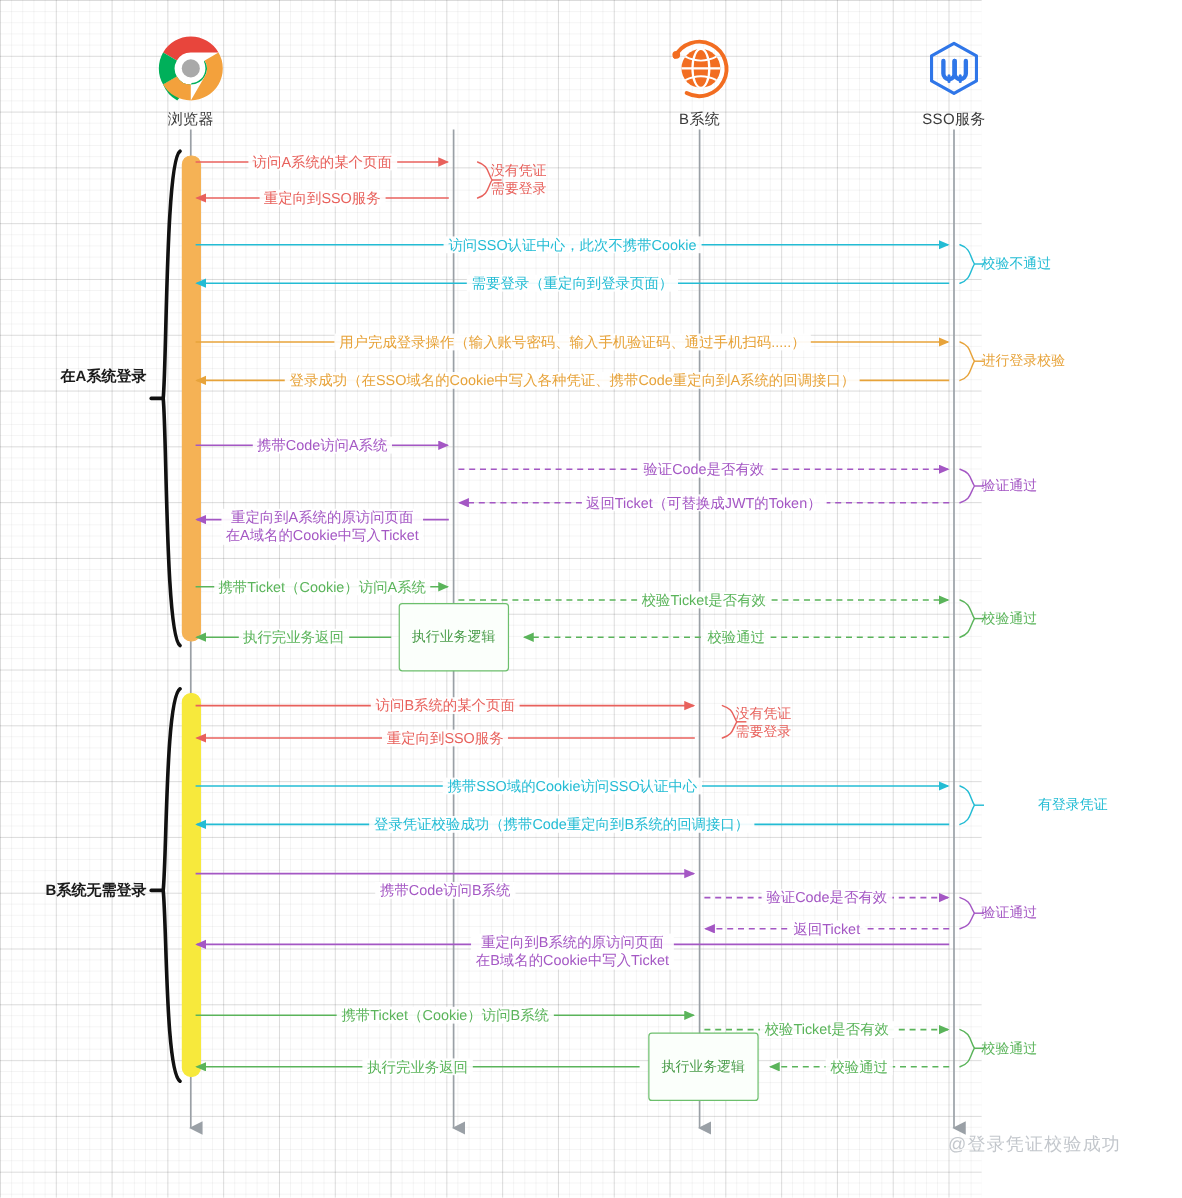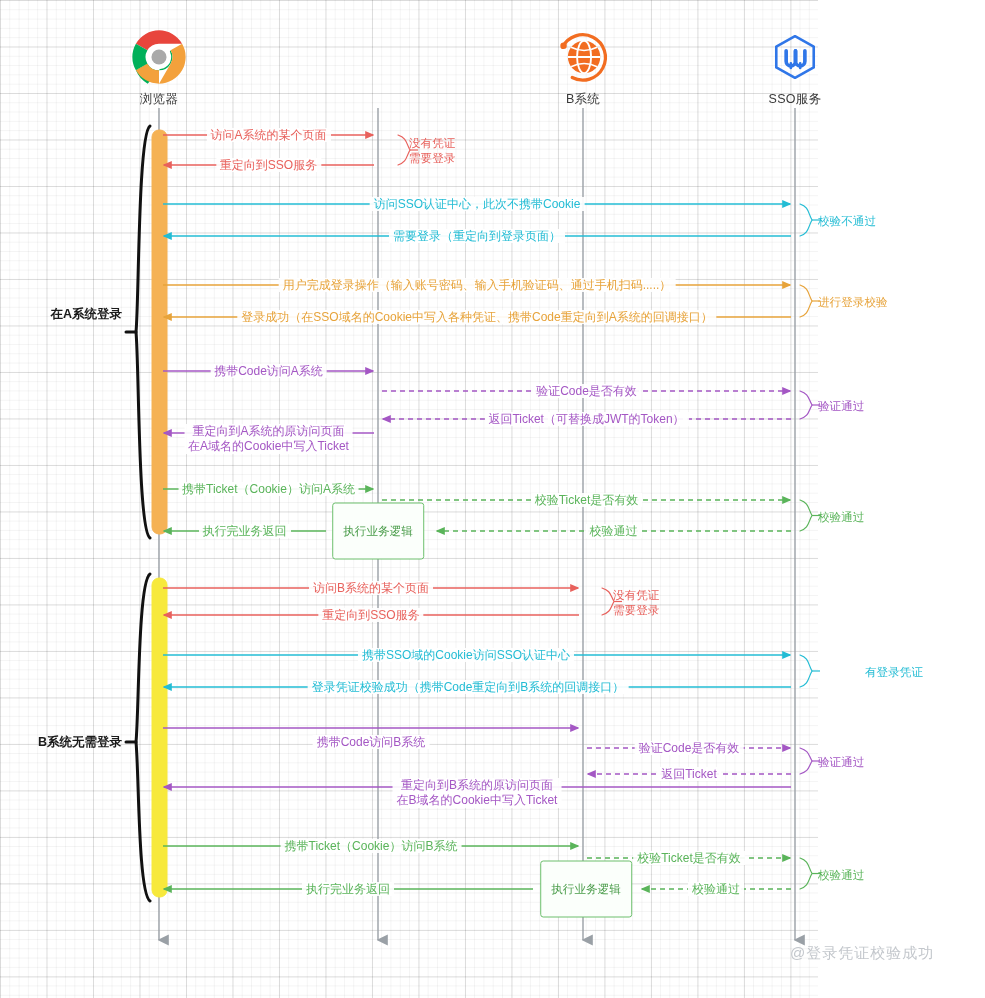--- a/index.html
+++ b/index.html
@@ -276,21 +276,21 @@
       </div>
       <div class="lbl c-green" style="left: 244.5px; top: 531px;">
         <div>执行完业务返回</div>
       </div>
       <div class="lbl c-red" style="left: 371px; top: 588px;">
         <div>访问B系统的某个页面</div>
       </div>
       <div class="lbl c-red" style="left: 371px; top: 615px;">
         <div>重定向到SSO服务</div>
       </div>
-      <div class="lbl c-cyan" style="left: 466px; top: 655px;">
+      <div class="lbl c-cyan" style="left: 477px; top: 655px;">
         <div>携带SSO域的Cookie访问SSO认证中心</div>
       </div>
       <div class="lbl c-cyan" style="left: 468px; top: 687px;">
         <div>登录凭证校验成功（携带Code重定向到B系统的回调接口）</div>
       </div>
       <div class="lbl c-purple" style="left: 371px; top: 742px;">
         <div>携带Code访问B系统</div>
       </div>
       <div class="lbl c-purple" style="left: 689px; top: 748px;">
         <div>验证Code是否有效</div>

